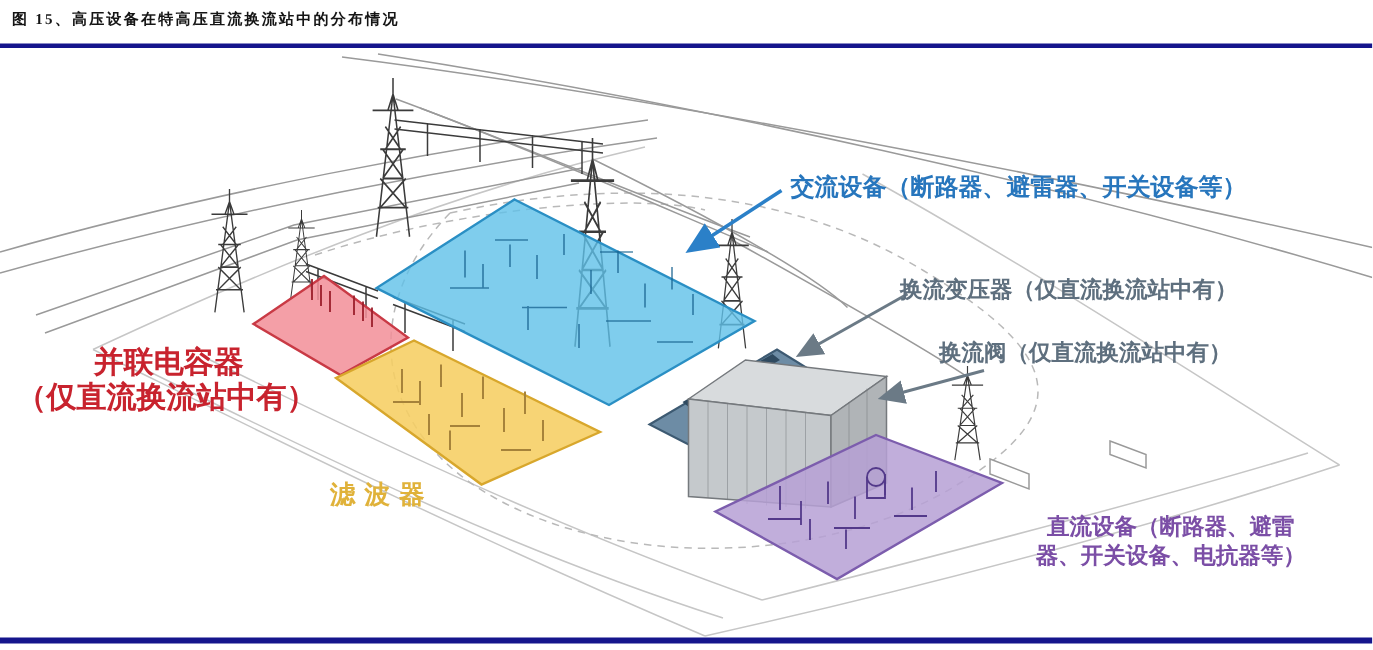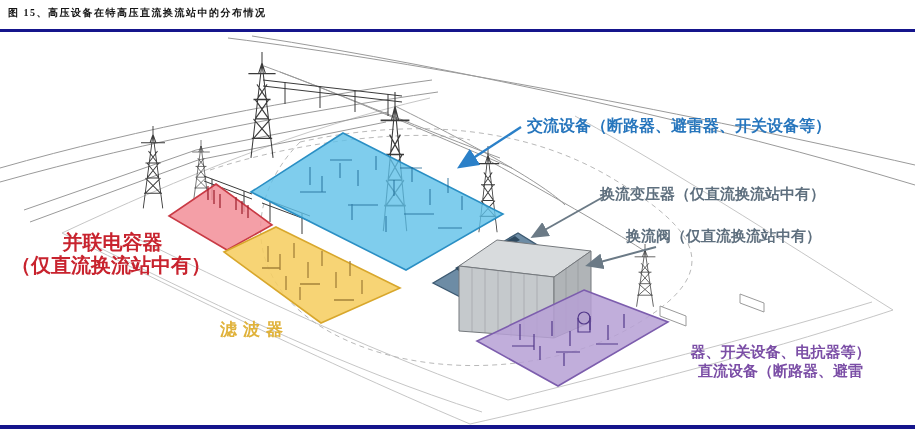--- a/index.html
+++ b/index.html
@@ -167,19 +167,19 @@
   <div class="lbl t-ac" style="left:527px;top:116px;">交流设备（断路器、避雷器、开关设备等）</div>
   <div class="lbl t-gray" style="left:600px;top:185px;text-align:center;">换流变压器（仅直流换流站中有）</div>
   <div class="lbl t-gray" style="left:626px;top:227px;">换流阀（仅直流换流站中有）</div>
 
   <div class="lbl t-cap" style="left:30px;top:230px;width:165px;text-align:center;font-size:20px;">并联电容器</div>
   <div class="lbl t-cap" style="left:2px;top:253px;width:218px;text-align:center;font-size:20px;">（仅直流换流站中有）</div>
 
   <div class="lbl t-fil" style="left:220px;top:299px;margin-top:20px;">滤波器</div>
 
   <div class="lbl t-dc" style="left:648px;top:343px;width:265px;">
+    <div>直流设备（断路器、避雷</div>
     <div>器、开关设备、电抗器等）</div>
-    <div>直流设备（断路器、避雷</div>
   </div>
 
 
   <div class="rule-bottom"></div>
 </div>
 
 </body></html>

